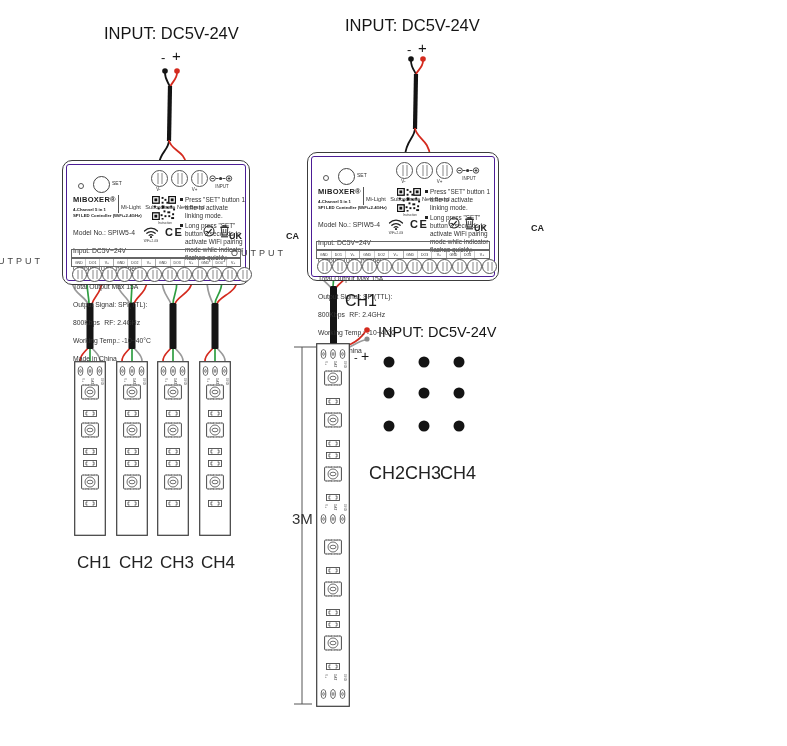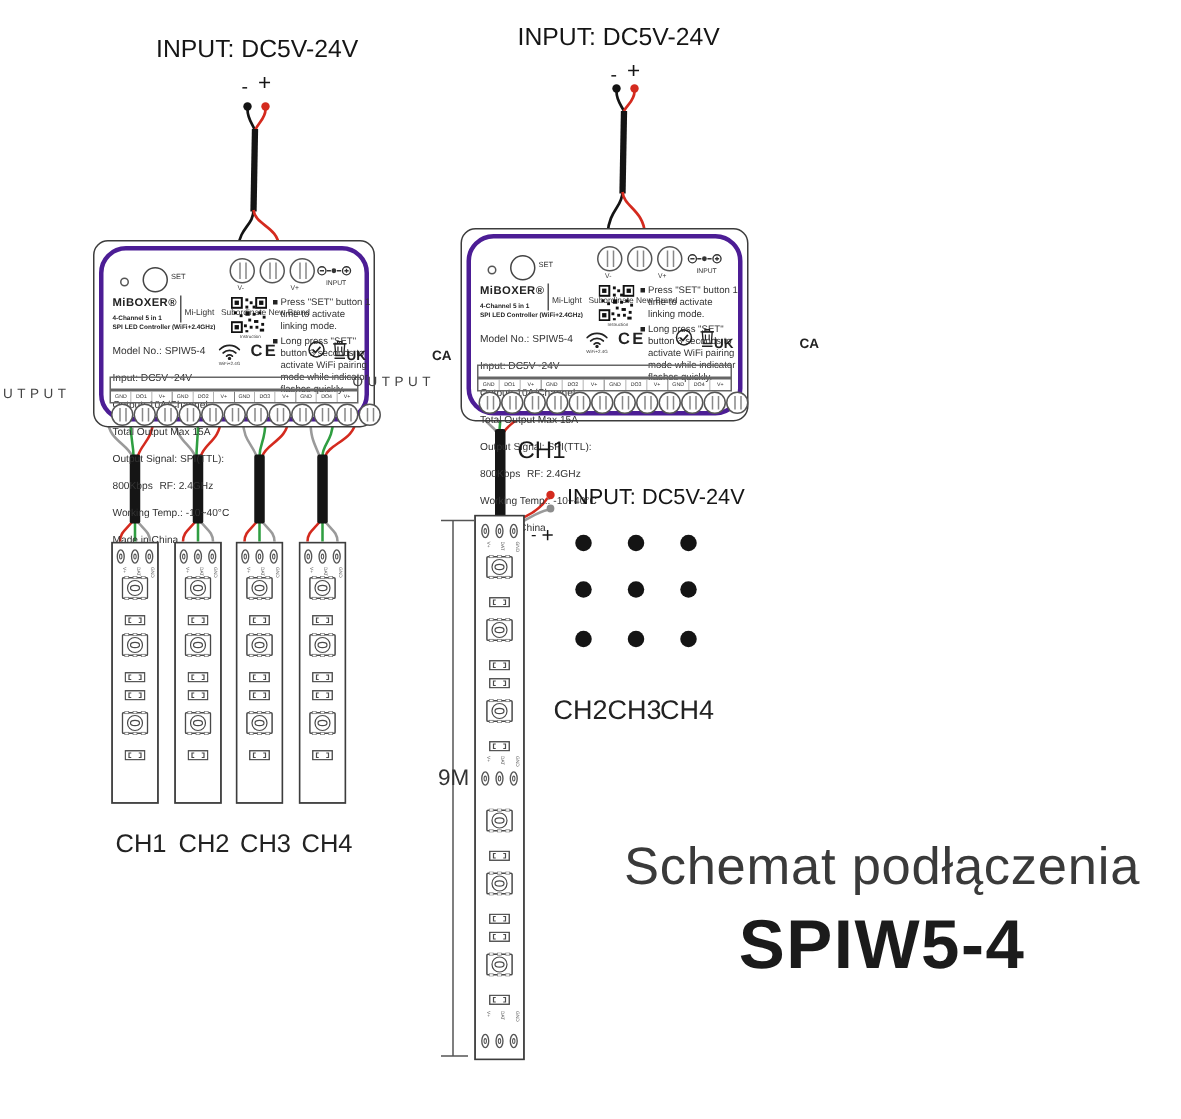--- a/index.html
+++ b/index.html
@@ -15,21 +15,21 @@
   .ch-label{position:absolute;width:44px;text-align:center;font-size:17px;color:#222;z-index:3;}
   .ch-label-sm{font-size:18px;}
   .len-label{position:absolute;font-size:15px;color:#333;z-index:3;}
   .sleeve-label{position:absolute;font-size:16px;color:#1a1a1a;z-index:3;}
   .title-block{position:absolute;left:402px;top:558px;width:372px;text-align:center;z-index:3;}
   .title-heading{font-size:35px;font-weight:400;color:#3a3a3a;letter-spacing:.5px;}
   .title-model{font-size:46px;font-weight:700;color:#1b1b1b;margin-top:4px;letter-spacing:1px;}
   
   .controller{position:absolute;width:186px;height:123px;border:1.6px solid #3c3c3c;border-radius:10px;background:#fff;z-index:2;}
   .controller.wide{width:190px;height:127px;}
-  .ctrl-inner{position:absolute;left:3px;top:3px;right:3px;bottom:3px;border:3px solid #4c1d95;border-radius:18px;}
+  .ctrl-inner{position:absolute;left:3px;top:3px;right:3px;bottom:3px;border:1px solid #4c1d95;border-radius:3px;}
   .ind-dot{position:absolute;left:11px;top:18px;width:4px;height:4px;border:1px solid #555;border-radius:50%;}
   .set-btn{position:absolute;left:26px;top:11px;width:15px;height:15px;border:1.3px solid #444;border-radius:50%;background:#fff;}
   .screw{position:relative;width:13px;height:13px;border:1.3px solid #555;border-radius:50%;background:#fff;flex:none;}
   .screw::before{content:"";position:absolute;left:50%;top:2px;bottom:2px;width:3px;border-left:1px solid #888;border-right:1px solid #888;transform:translateX(-50%);}
   .screw.big{width:15px;height:15px;}
   .top-screws{position:absolute;left:84px;top:5px;display:flex;gap:3px;}
   .microtext{position:absolute;font-size:9px;transform:scale(.5);transform-origin:50% 0;text-align:center;color:#333;white-space:nowrap;}
   .microtext.l{transform-origin:0 0;text-align:left;}
   .brand{position:absolute;left:6px;top:30px;display:flex;align-items:flex-start;gap:2px;}
   .brand-name{font-size:7.5px;font-weight:700;letter-spacing:.3px;color:#222;}
@@ -478,28 +478,24 @@
     <use href="#res" x="10" y="278" width="14" height="7"></use>
     <use href="#led" x="8" y="292" width="18" height="16"></use>
     <use href="#res" x="10" y="320" width="14" height="7"></use>
     <text transform="translate(8.8,331) rotate(90)" font-size="3.2" fill="#555">V+</text>
     <text transform="translate(18.3,331) rotate(90)" font-size="3.2" fill="#555">DAT</text>
     <text transform="translate(27.8,331) rotate(90)" font-size="3.2" fill="#555">GND</text>
     <use href="#pads3" x="1" y="344" width="32" height="14"></use>
   </svg>
 
   <div class="sleeve-label" style="left:345px;top:292px">CH1</div>
-  <div class="len-label" style="left:292px;top:510px">9M</div>
+  <div class="len-label" style="left:292px;top:510px">3M</div>
 
   <div class="input-label" style="left:378px;top:324px;font-size:14.5px">INPUT: DC5V-24V</div>
   <span class="polarity" style="left:354px;top:351px;font-size:11px">-</span>
   <span class="polarity" style="left:361px;top:348px;font-size:14px">+</span>
 
   <div class="ch-label ch-label-sm" style="left:365px;top:463px">CH2</div>
   <div class="ch-label ch-label-sm" style="left:401px;top:463px">CH3</div>
   <div class="ch-label ch-label-sm" style="left:436px;top:463px">CH4</div>
 
-  <div class="title-block">
-    <div class="title-heading">Schemat podłączenia</div>
-    <div class="title-model">SPIW5-4</div>
-  </div>
 
 </div>
 
 </body></html>

